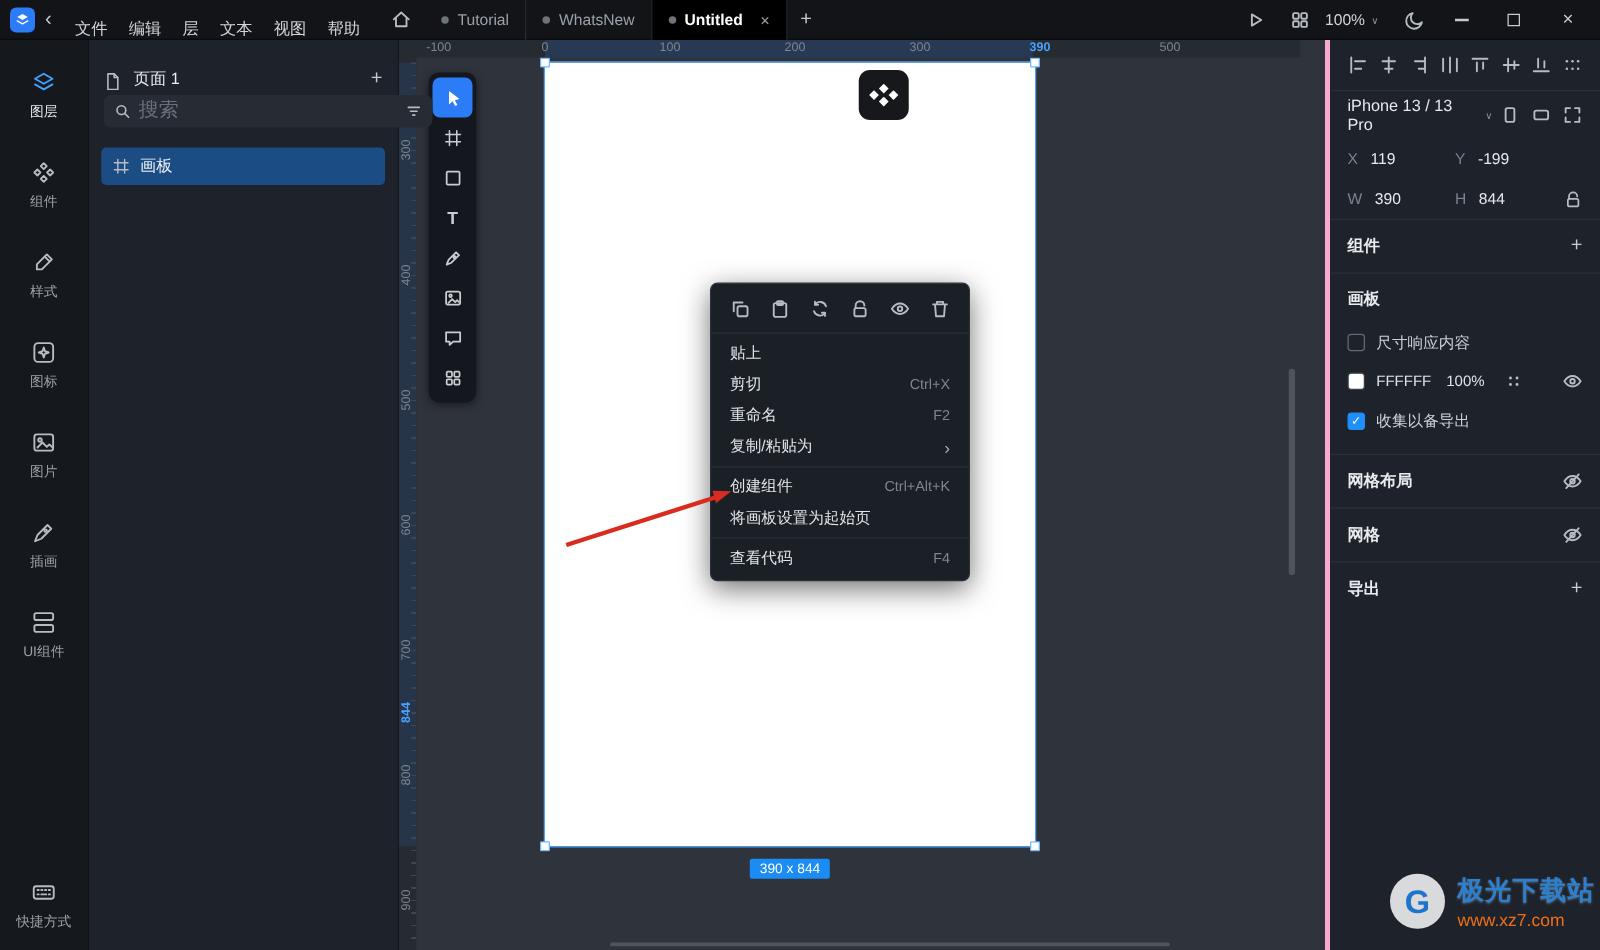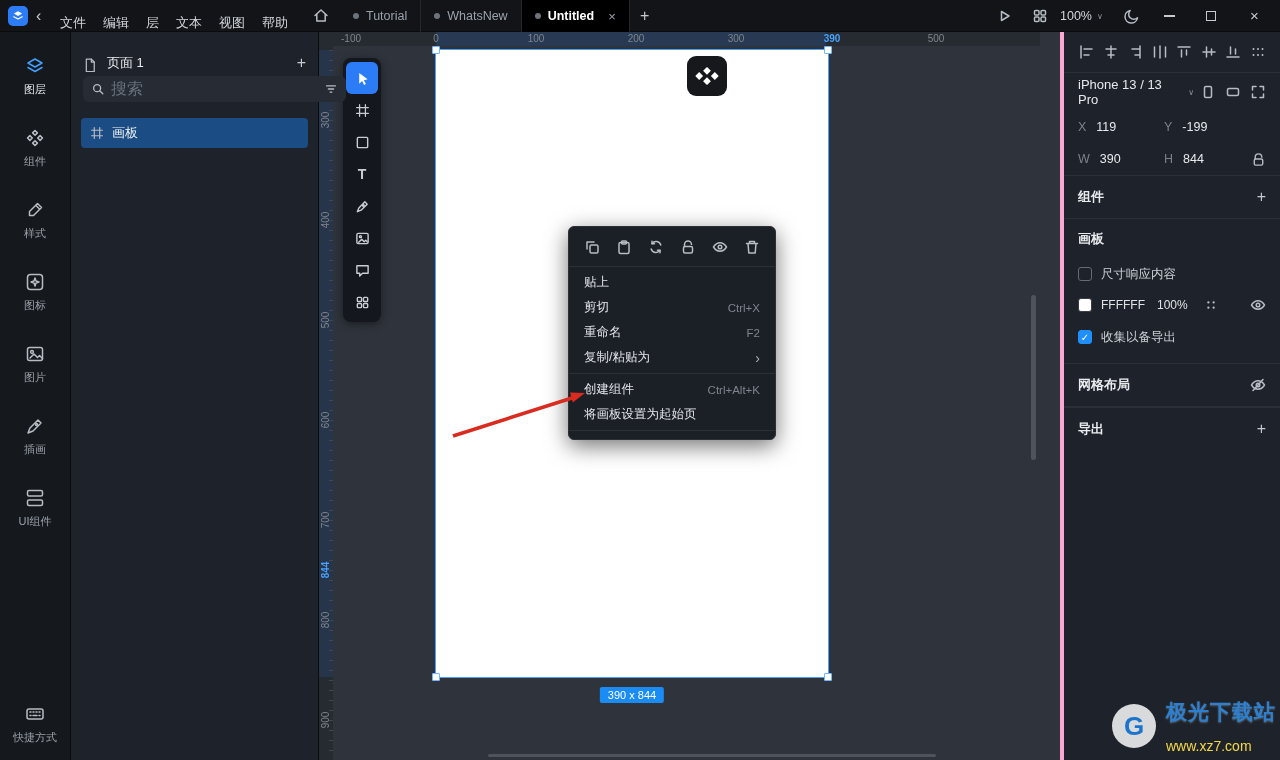--- a/index.html
+++ b/index.html
@@ -97,21 +97,21 @@
   .opt-lbl{font-size:12.5px;color:#ccd1d7}
   .swatch{width:14px;height:14px;border-radius:3px;background:#fff;border:1px solid #3a3f47;flex:none;margin-right:9px}
   .hex{font-size:12px;color:#dfe3e8;width:56px}
   .pct{font-size:12px;color:#dfe3e8}
   .ml{margin-left:auto}
   
   #wm{position:absolute;left:1112px;top:698px;display:flex;align-items:center;gap:10px;z-index:40;opacity:.95}
   #wm-logo{width:44px;height:44px;border-radius:50%;background:rgba(255,255,255,.88);display:flex;align-items:center;justify-content:center;
     font-weight:700;font-size:26px;color:#1c7ad4}
   #wm-text .t1{font-size:21px;font-weight:700;color:#2e86d8;text-shadow:0 1px 2px rgba(255,255,255,.3);letter-spacing:1px}
-  #wm-text .t2{font-size:14px;color:#fde047;margin-top:12px}
+  #wm-text .t2{font-size:14px;color:#f97316;margin-top:2px}
 </style>
 </head>
 <body>
 
 <div id="root">
 
   <div id="topbar">
     <div id="logo">
       <svg width="14" height="14" viewBox="0 0 20 20">
         <path d="M10 3.2l6 3.4-6 3.4-6-3.4z" fill="#fff" stroke="none"></path>
@@ -419,20 +419,24 @@
         </div>
         <div class="ctx-div"></div>
         <div class="ctx-item">
           <span>创建组件</span>
           <span class="ctx-sc">Ctrl+Alt+K</span>
         </div>
         <div class="ctx-item">
           <span>将画板设置为起始页</span>
         </div>
         <div class="ctx-div"></div>
+        <div class="ctx-item">
+          <span>查看代码</span>
+          <span class="ctx-sc">F4</span>
+        </div>
       </div>
 
       <svg id="arrowsvg" width="708" height="714" viewBox="0 0 708 714">
         <line x1="120" y1="390" x2="239" y2="352" stroke="#d92b1f" stroke-width="3.5"></line>
         <polygon points="252,347 239.8,356.5 237,346.5" fill="#d92b1f"></polygon>
       </svg>
 
       <div id="vscroll"></div>
       <div id="hscroll"></div>
     </div>
@@ -556,20 +560,28 @@
     <div class="irow sec-row">
       <span class="sec-title">网格布局</span>
       <svg class="ic ml" width="16" height="16" viewBox="0 0 16 16">
         <path d="M1.5 8s2.6-4.2 6.5-4.2S14.5 8 14.5 8s-2.6 4.2-6.5 4.2S1.5 8 1.5 8z"></path>
           <circle cx="8" cy="8" r="1.8"></circle>
           <path d="M3 13.5L13 2.5"></path>
       </svg>
     </div>
     <div class="idiv"></div>
 
+    <div class="irow sec-row">
+      <span class="sec-title">网格</span>
+      <svg class="ic ml" width="16" height="16" viewBox="0 0 16 16">
+        <path d="M1.5 8s2.6-4.2 6.5-4.2S14.5 8 14.5 8s-2.6 4.2-6.5 4.2S1.5 8 1.5 8z"></path>
+          <circle cx="8" cy="8" r="1.8"></circle>
+          <path d="M3 13.5L13 2.5"></path>
+      </svg>
+    </div>
     <div class="idiv"></div>
 
     <div class="irow sec-row">
       <span class="sec-title">导出</span>
       <span class="plus-btn">+</span>
     </div>
   </div>
 
   <div id="wm">
     <div id="wm-logo">G</div>

